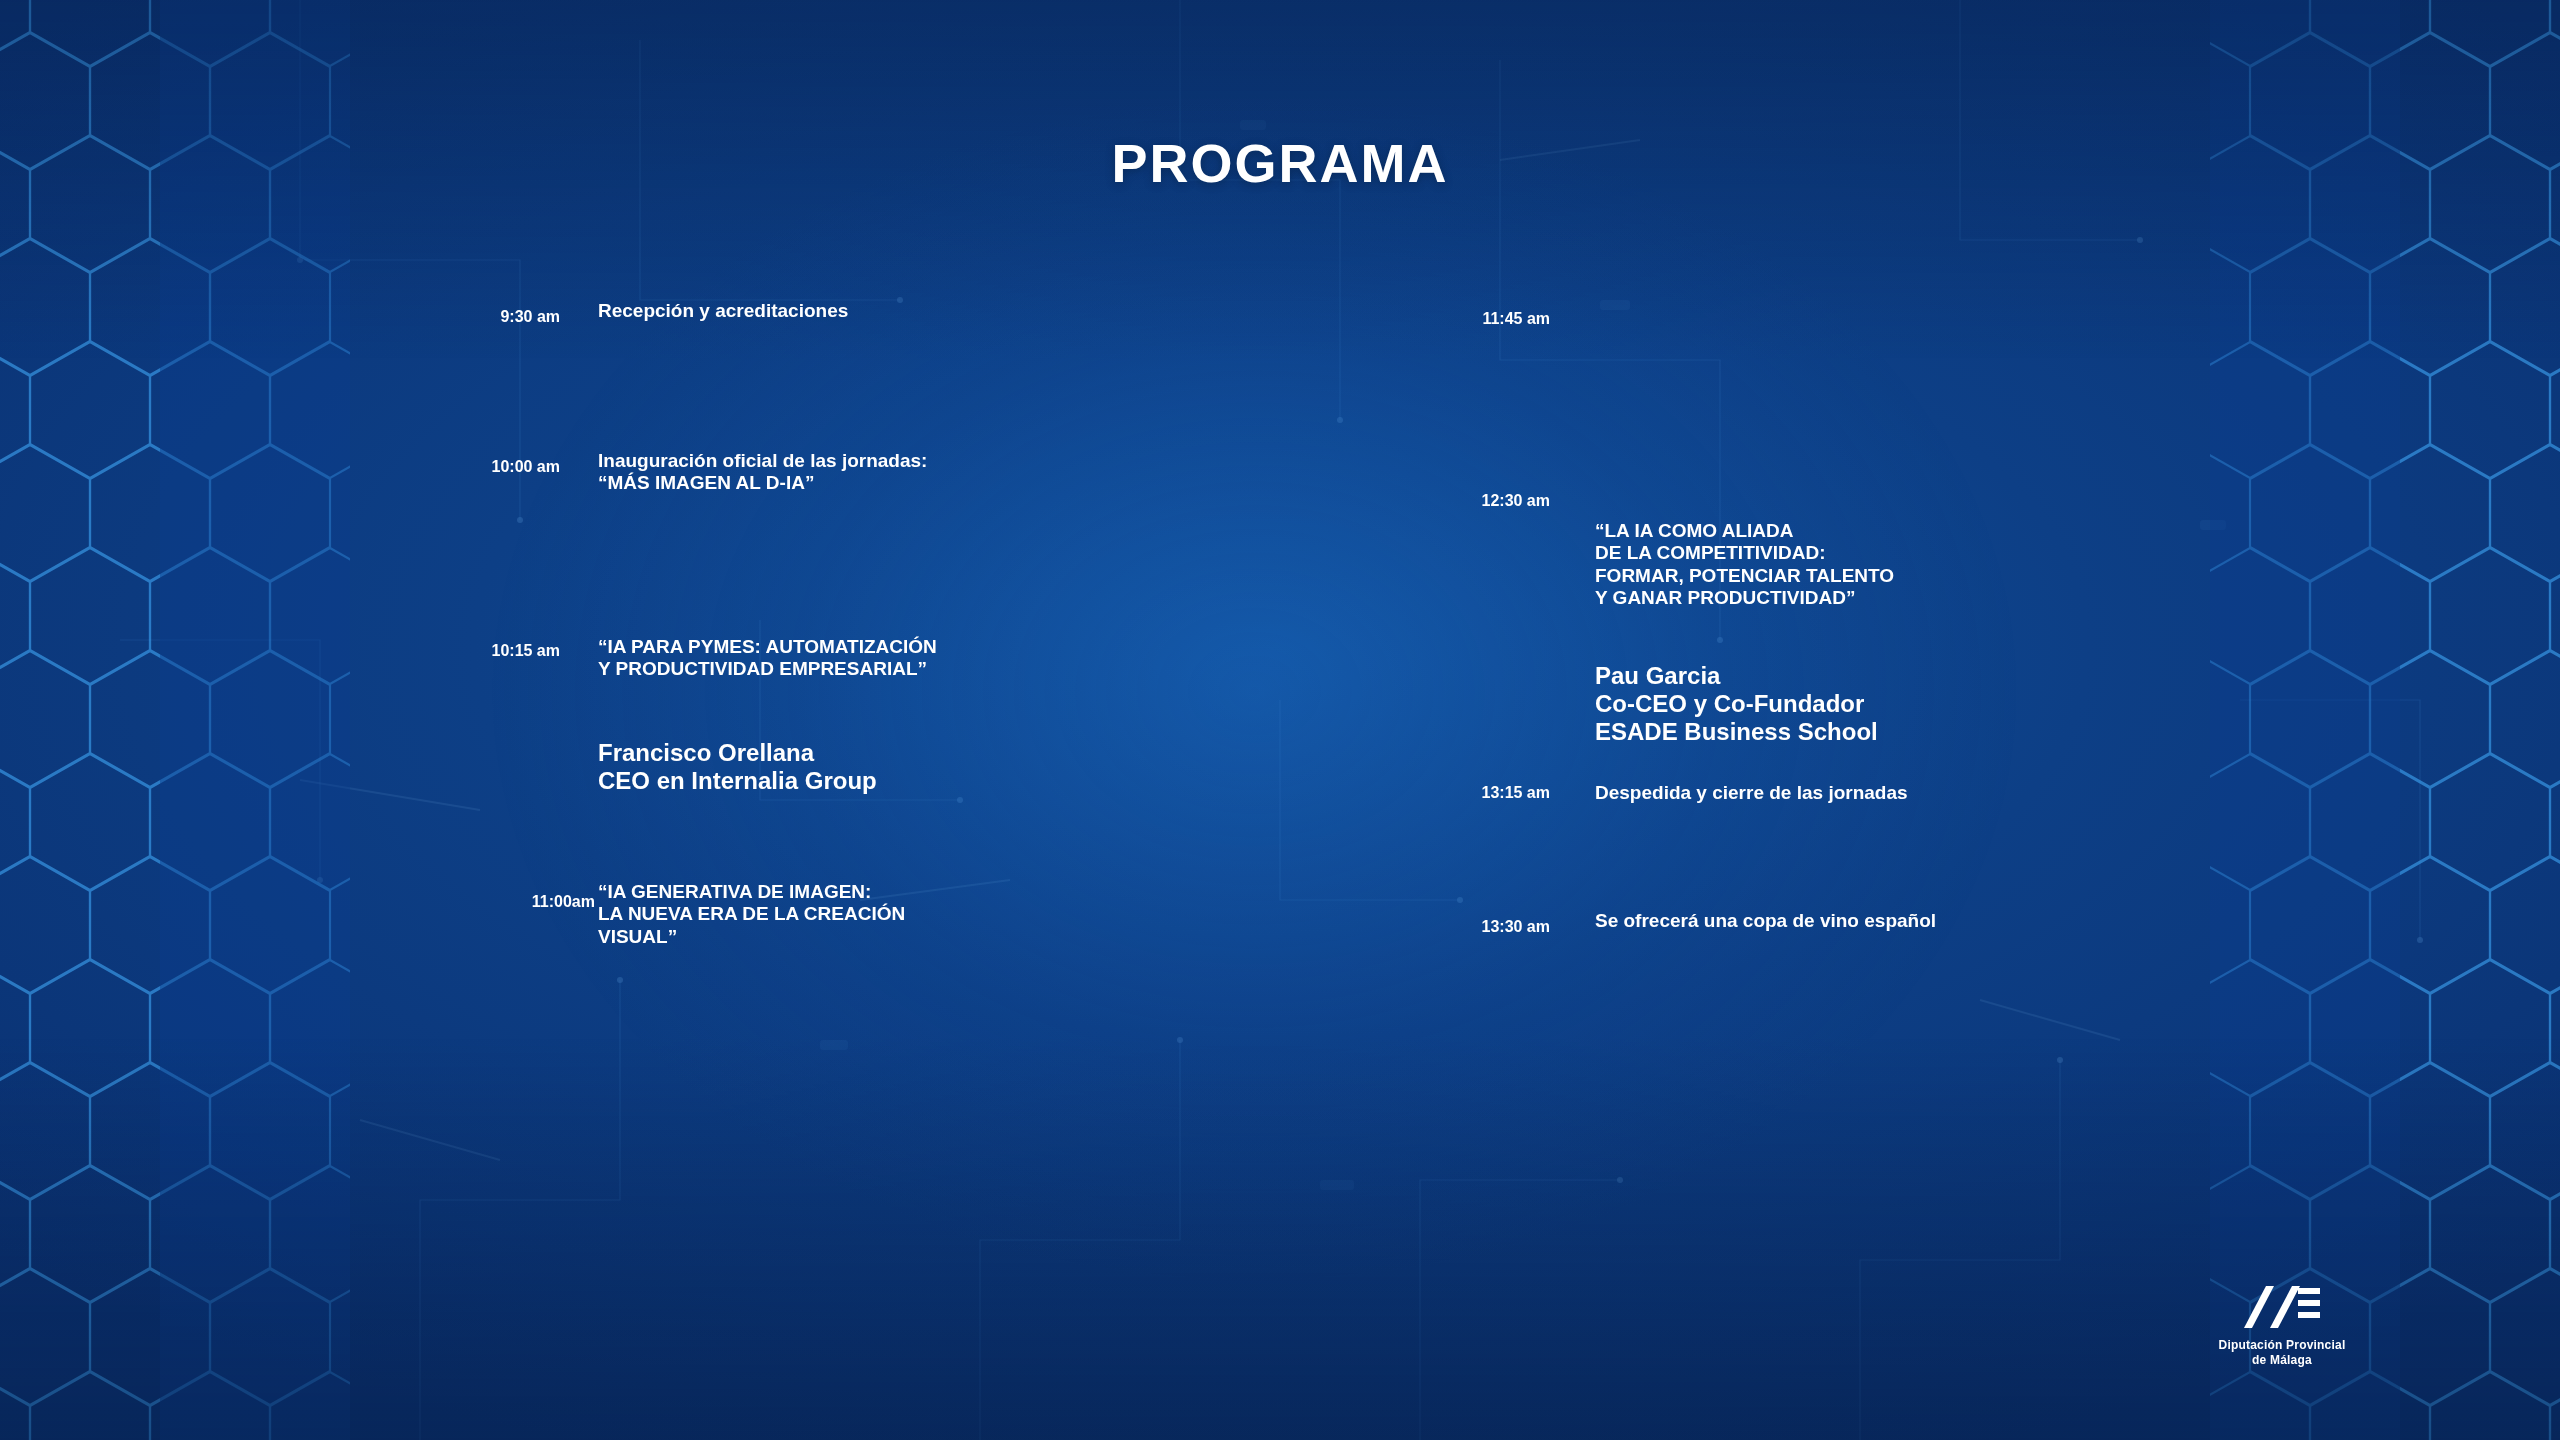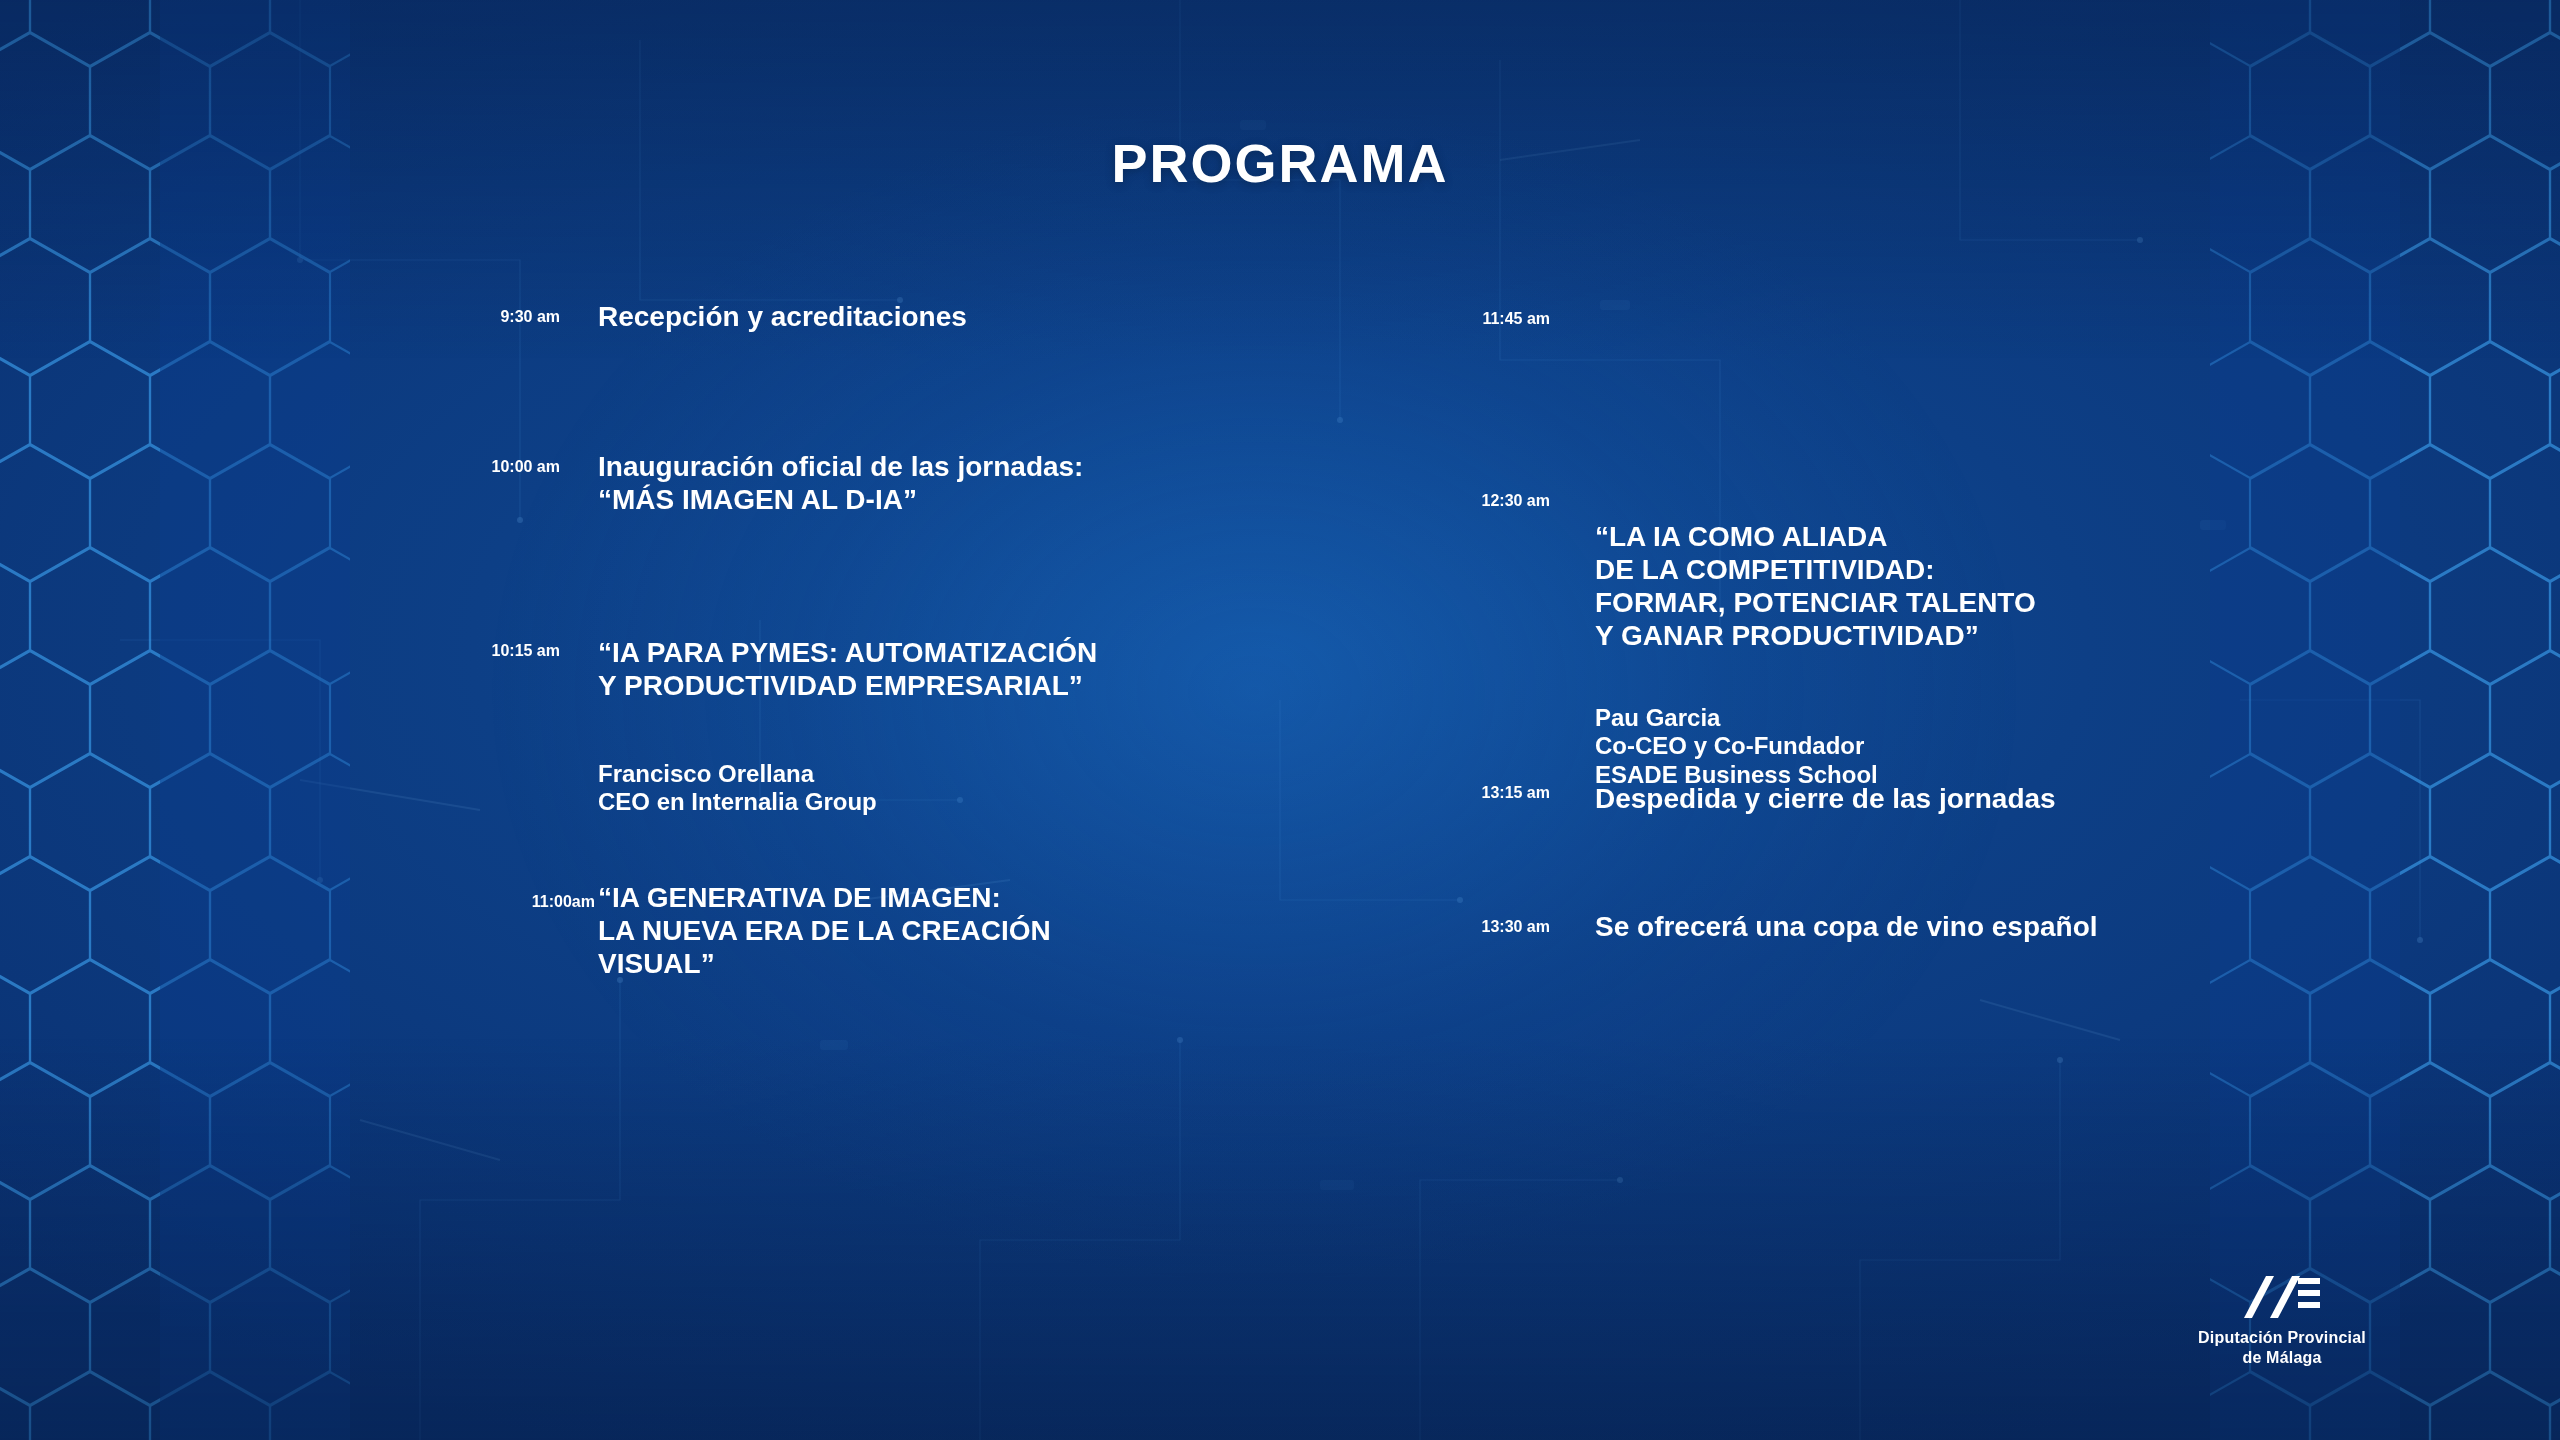--- a/index.html
+++ b/index.html
@@ -84,21 +84,21 @@
     font-weight: bold;
     color: #ffffff;
     white-space: nowrap;
   }
   .body {
     margin-left: 268px;
   }
   .body-wide { margin-left: 275px; }
 
   .item-title {
-    font-size: 28px;
+    font-size: 19px;
     font-weight: bold;
     line-height: 1.18;
     color: #ffffff;
     white-space: pre-line;
   }
   .speaker {
     font-size: 24px;
     font-weight: bold;
     line-height: 1.18;
     color: #ffffff;
@@ -111,21 +111,21 @@
     right: 178px;
     bottom: 72px;
     text-align: center;
     width: 200px;
   }
   .logo-mark {
     display: block;
     margin: 0 auto 8px auto;
   }
   .logo-text {
-    font-size: 16px;
+    font-size: 12px;
     font-weight: bold;
     line-height: 1.25;
     color: #ffffff;
     white-space: pre-line;
     letter-spacing: 0.2px;
   }
 </style>
 </head>
 <body>
 

